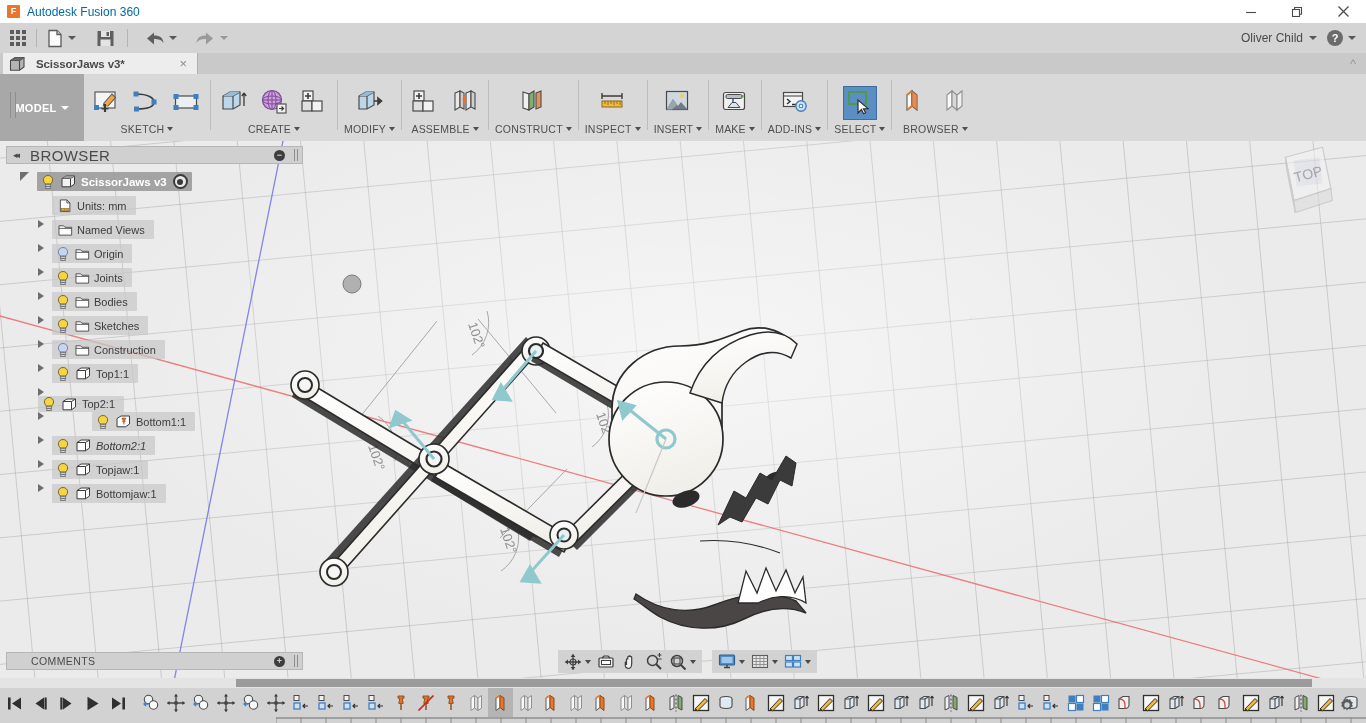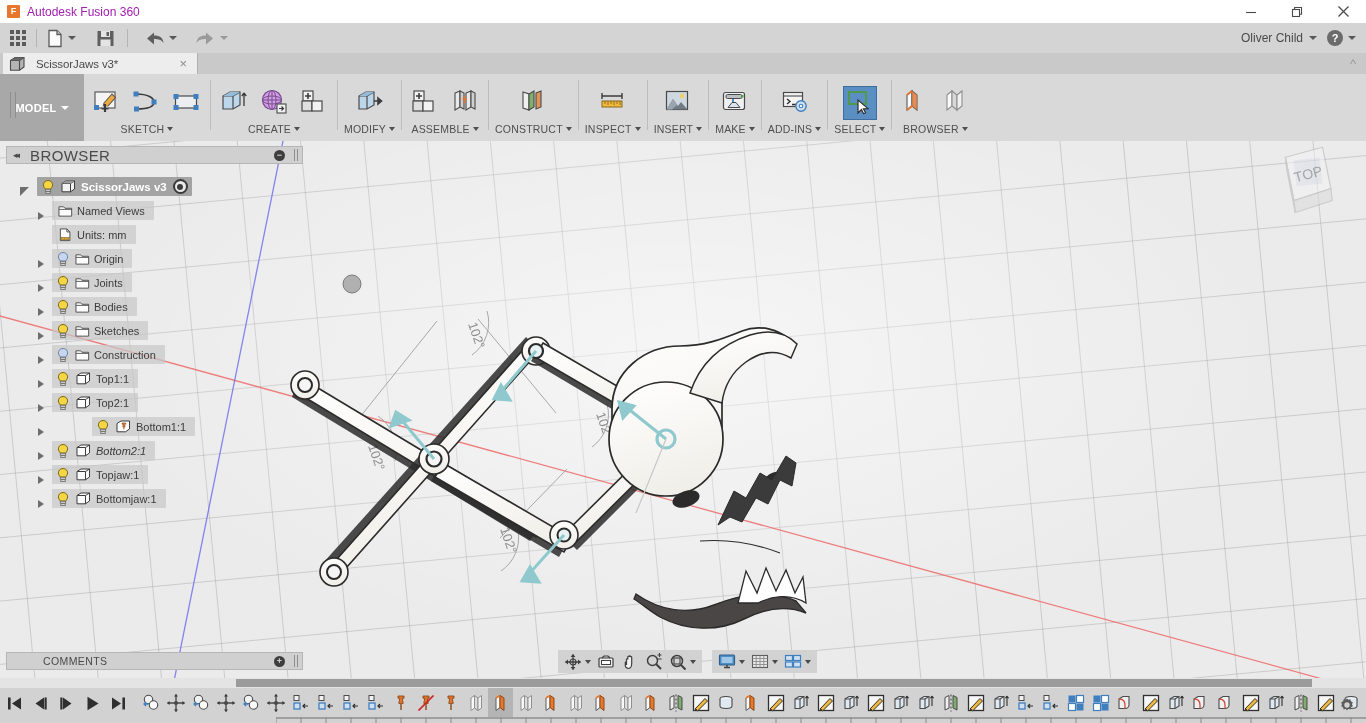--- a/index.html
+++ b/index.html
@@ -16,21 +16,21 @@
   .titlebar {
     position: absolute; left:0; top:0; width:1366px; height:23px;
     background:#ffffff; display:flex; align-items:center;
   }
   .titlebar .app-logo {
     width:13px; height:13px; margin-left:7px; margin-right:7px;
     background:#e8762d; position:relative; border-radius:1px;
     display:flex; align-items:center; justify-content:center;
     color:#fff; font-size:9px; font-weight:bold; line-height:1;
   }
-  .titlebar .app-title { font-size:12px; color:#a21caf; }
+  .titlebar .app-title { font-size:12px; color:#0369a1; }
   .win-ctrls { position:absolute; right:0; top:0; height:23px; display:flex; }
   .win-btn {
     width:46px; height:23px; display:flex; align-items:center; justify-content:center;
     color:#4a4a4a; font-size:13px; line-height:1;
   }
   .win-btn svg { display:block; }
 
   
   .qat {
     position:absolute; left:0; top:23px; width:1366px; height:30px;
@@ -55,21 +55,21 @@
   
   .tabstrip {
     position:absolute; left:0; top:53px; width:1366px; height:21px;
     background:#c9c9c9;
   }
   .doc-tab {
     position:absolute; left:3px; top:0; height:21px; width:195px;
     background:#ededed; display:flex; align-items:center; padding:0 6px;
     border-right:1px solid #b0b0b0;
   }
-  .doc-tab .tab-title { font-size:11.5px; color:#4a4a4a; font-weight:normal; margin-left:10px; letter-spacing:-0.1px; }
+  .doc-tab .tab-title { font-size:11.5px; color:#4a4a4a; font-weight:bold; margin-left:10px; letter-spacing:-0.1px; }
   .doc-tab .tab-close { position:absolute; right:10px; color:#8b8b8b; font-size:13px; line-height:1; }
   .collapse-chev { position:absolute; right:10px; top:3px; color:#9a9a9a; font-size:13px; }
 
   
   .ribbon {
     position:absolute; left:0; top:74px; width:1366px; height:67px;
     background:#d9d9d9; display:flex; align-items:flex-start;
   }
   .model-btn {
     width:84px; height:67px; background:#a8a8a8; display:flex;
@@ -121,21 +121,21 @@
   .browser-hdr .bh-title { font-size:15px; color:#4a4a4a; margin-left:12px; letter-spacing:.4px; }
   .browser-hdr .bh-dot {
     position:absolute; right:17px; width:11px; height:11px; border-radius:50%;
     background:#3e3e3e; color:#d0d0d0; font-size:9px; display:flex;
     align-items:center; justify-content:center; line-height:1; font-weight:bold;
   }
   .browser-hdr .bh-grip { position:absolute; right:4px; width:4px; height:12px;
     border-left:1px solid #8e8e8e; border-right:1px solid #8e8e8e; }
 
   .tree { position:absolute; left:6px; top:172px; width:297px; }
-  .tnode { display:flex; align-items:flex-end; height:24px; position:relative; }
+  .tnode { display:flex; align-items:flex-start; height:24px; position:relative; }
   .tw-tri { width:0;height:0;border-top:4.5px solid transparent;border-bottom:4.5px solid transparent;border-left:6px solid #6e6e6e; }
   .tw-open { width:0;height:0;border-left:9px solid #6e6e6e;border-bottom:9px solid transparent; }
   .tlabel-wrap {
     display:flex; align-items:center; background:rgba(200,200,200,.72); height:19px;
     padding-right:9px; border-radius:1px;
   }
   .tlabel-wrap.root { background:rgba(150,150,150,.85); padding-right:4px; }
   .bulb { width:16px; height:16px; margin:0 1px 0 3px; flex:0 0 auto; }
   .folder { width:15px; height:14px; margin:0 4px 0 3px; flex:0 0 auto; }
   .tlabel { font-size:11px; color:#3c3c3c; white-space:nowrap; }
@@ -145,21 +145,21 @@
     display:flex;align-items:center;justify-content:center; margin-left:6px; flex:0 0 auto;
     background:#e9e9e9;
   }
   .root-eye i { width:6px;height:6px;border-radius:50%;background:#3a3a3a; display:block; }
 
   
   .comments-hdr {
     position:absolute; left:6px; top:652px; width:297px; height:18px;
     background:#d0d0d0; border:1px solid #b6b6b6; display:flex; align-items:center;
   }
-  .comments-hdr .ch-title { font-size:10.5px; color:#4a4a4a; margin-left:36px; letter-spacing:.4px; }
+  .comments-hdr .ch-title { font-size:10.5px; color:#4a4a4a; margin-left:24px; letter-spacing:.4px; }
   .comments-hdr .ch-dot {
     position:absolute; right:17px; width:11px; height:11px; border-radius:50%;
     background:#3e3e3e; color:#d0d0d0; font-size:9px; display:flex;
     align-items:center; justify-content:center; line-height:1; font-weight:bold;
   }
   .comments-hdr .ch-grip { position:absolute; right:4px; width:4px; height:12px;
     border-left:1px solid #8e8e8e; border-right:1px solid #8e8e8e; }
 
   
   .navbar {
@@ -732,41 +732,41 @@
         </svg>
         <span class="tlabel root">ScissorJaws v3</span>
         <span class="root-eye">
             <i></i>
           </span>
       </span>
     </div>
 
     <div id="tree-children">
         <div class="tnode" style="padding-left: 32px;">
-          <span class="tw-tri" style="margin-right: 8px;"></span>
-          <span class="tlabel-wrap">
-            <span style="display:inline-block;width:3px"></span>
-            <svg class="folder" viewBox="0 0 16 15">
-      <path d="M1 3 h5 l1.4 1.6 h7.2 v8.4 h-13.6 Z" fill="#fdfdfd" stroke="#4a4a4a" stroke-width="1"></path>
-      <path d="M1 5.8 h13.6" stroke="#4a4a4a" stroke-width=".9"></path>
-            </svg>
-            <span class="tlabel">Named Views</span>
-          </span>
-        </div>
-        <div class="tnode" style="padding-left: 32px;">
           <span style="width: 6px; height: 9px; display: inline-block; margin-right: 8px;"></span>
           <span class="tlabel-wrap">
             <span style="display:inline-block;width:3px"></span>
             <svg class="folder" viewBox="0 0 16 15">
       <path d="M2.5 1 h7 l3.2 3.2 v9.3 h-10.2 Z" fill="#fdfdfd" stroke="#4a4a4a" stroke-width="1"></path>
       <path d="M9.5 1 v3.2 h3.2" fill="none" stroke="#4a4a4a" stroke-width="1"></path>
       <rect x="3.4" y="10.3" width="8.4" height="2.2" fill="#f0b93d" stroke="#8a6a1e" stroke-width=".7"></rect>
       <path d="M5.2 10.3 v1.2 M7 10.3 v1.8 M8.8 10.3 v1.2 M10.6 10.3 v1.8" stroke="#8a6a1e" stroke-width=".6"></path>
             </svg>
             <span class="tlabel">Units: mm</span>
+          </span>
+        </div>
+        <div class="tnode" style="padding-left: 32px;">
+          <span class="tw-tri" style="margin-right: 8px;"></span>
+          <span class="tlabel-wrap">
+            <span style="display:inline-block;width:3px"></span>
+            <svg class="folder" viewBox="0 0 16 15">
+      <path d="M1 3 h5 l1.4 1.6 h7.2 v8.4 h-13.6 Z" fill="#fdfdfd" stroke="#4a4a4a" stroke-width="1"></path>
+      <path d="M1 5.8 h13.6" stroke="#4a4a4a" stroke-width=".9"></path>
+            </svg>
+            <span class="tlabel">Named Views</span>
           </span>
         </div>
         <div class="tnode" style="padding-left: 32px;">
           <span class="tw-tri" style="margin-right: 8px;"></span>
           <span class="tlabel-wrap">
             <svg class="bulb" viewBox="0 0 16 16">
     <path d="M8 1.5 C5.2 1.5 3.4 3.5 3.4 5.9 C3.4 7.6 4.6 8.9 5.3 10 L10.7 10 C11.4 8.9 12.6 7.6 12.6 5.9 C12.6 3.5 10.8 1.5 8 1.5 Z" fill="#c6d6ef" stroke="#6f84a8" stroke-width="1"></path>
     <rect x="5.3" y="10.3" width="5.4" height="2" fill="#d4d4d4" stroke="#6a6a6a" stroke-width=".8"></rect>
     <rect x="5.8" y="12.6" width="4.4" height="2" fill="#d4d4d4" stroke="#6a6a6a" stroke-width=".8"></rect>
   </svg>
@@ -846,21 +846,21 @@
     <rect x="5.8" y="12.6" width="4.4" height="2" fill="#d4d4d4" stroke="#6a6a6a" stroke-width=".8"></rect>
   </svg>
             <svg class="folder" viewBox="0 0 16 15" style="width:17px;height:15px;">
       <path d="M1.5 4.5 L5.5 2 L14 2 L14 10 L10 12.8 L1.5 12.8 Z" fill="#fdfdfd" stroke="#3d3d3d" stroke-width="1"></path>
       <path d="M1.5 4.5 L10 4.5 L10 12.8" fill="none" stroke="#3d3d3d" stroke-width="1"></path>
       <path d="M10 4.5 L14 2" fill="none" stroke="#3d3d3d" stroke-width="1"></path>
             </svg>
             <span class="tlabel">Top1:1</span>
           </span>
         </div>
-        <div class="tnode" style="padding-left: 32px;">
+        <div class="tnode" style="padding-left: 32px; flex-direction: column;">
           <span class="tw-tri" style="margin-right: 8px;"></span>
           <span class="tlabel-wrap">
             <svg class="bulb" viewBox="0 0 16 16">
     <path d="M8 1.5 C5.2 1.5 3.4 3.5 3.4 5.9 C3.4 7.6 4.6 8.9 5.3 10 L10.7 10 C11.4 8.9 12.6 7.6 12.6 5.9 C12.6 3.5 10.8 1.5 8 1.5 Z" fill="#f5d544" stroke="#7a6a1a" stroke-width="1"></path>
     <rect x="5.3" y="10.3" width="5.4" height="2" fill="#d4d4d4" stroke="#6a6a6a" stroke-width=".8"></rect>
     <rect x="5.8" y="12.6" width="4.4" height="2" fill="#d4d4d4" stroke="#6a6a6a" stroke-width=".8"></rect>
   </svg>
             <svg class="folder" viewBox="0 0 16 15" style="width:17px;height:15px;">
       <path d="M1.5 4.5 L5.5 2 L14 2 L14 10 L10 12.8 L1.5 12.8 Z" fill="#fdfdfd" stroke="#3d3d3d" stroke-width="1"></path>
       <path d="M1.5 4.5 L10 4.5 L10 12.8" fill="none" stroke="#3d3d3d" stroke-width="1"></path>

